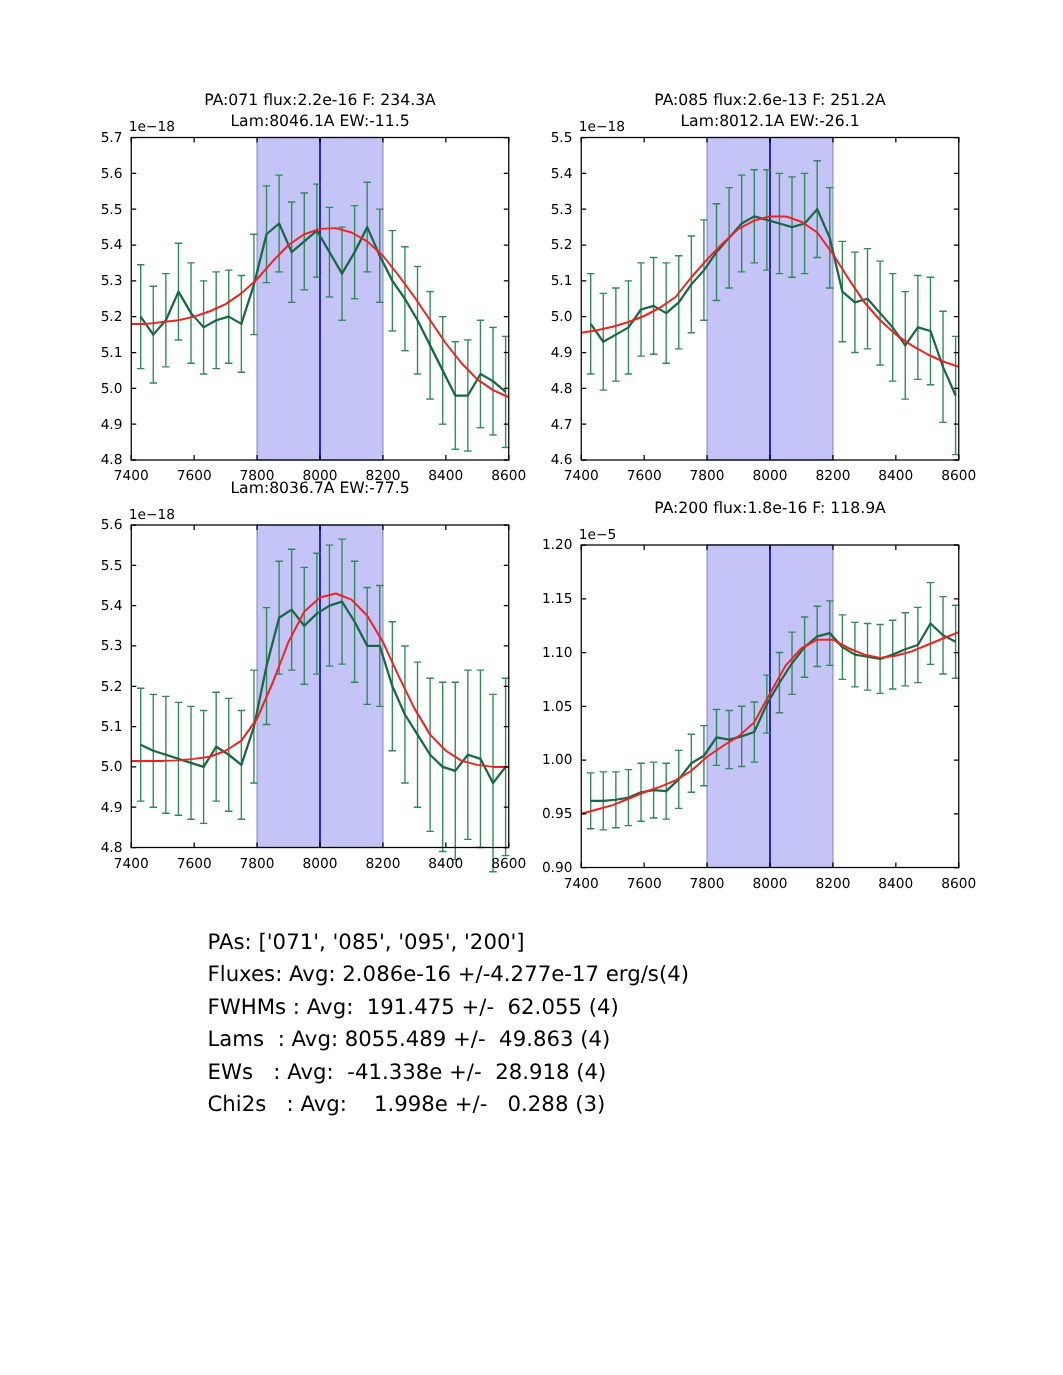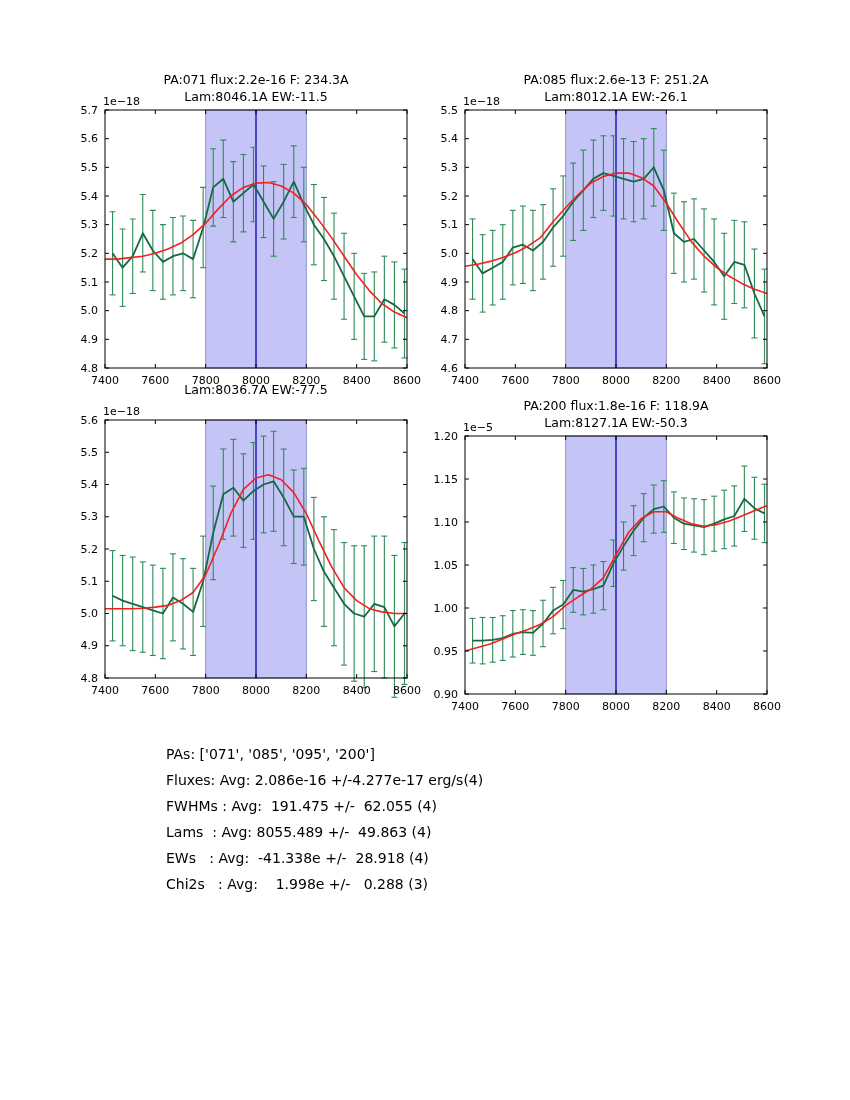--- a/index.html
+++ b/index.html
@@ -1,24 +1,24 @@
 <!DOCTYPE html>
 <html><head>
 <meta charset="utf-8">
 <style>
   html,body{margin:0;padding:0;background:#fff;}
   .canvas{position:relative;width:850px;height:1100px;background:#ffffff;overflow:hidden;
-          font-family:"DejaVu Sans","Liberation Sans",sans-serif;color:#000;border-radius:24px;}
+          font-family:"DejaVu Sans","Liberation Sans",sans-serif;color:#000;}
   .subplot{position:absolute;width:390px;height:350px;}
   .plot-title{position:absolute;left:26px;top:5px;width:360px;text-align:center;
               font-size:12.5px;line-height:17px;color:#000;}
   .offset-label{position:absolute;left:53px;top:29px;font-size:11px;color:#000;}
   svg.plot{position:absolute;left:0;top:38px;}
   .tick-label{font-family:"DejaVu Sans","Liberation Sans",sans-serif;font-size:11px;fill:#000;}
-  .footer{position:absolute;left:166px;top:741px;font-size:14px;line-height:26px;}
+  .footer{position:absolute;left:166px;top:741px;font-size:17px;line-height:26px;}
   .footer div{white-space:pre;}
 </style>
 </head>
 <body>
 
 <div class="canvas">
 
   <div class="subplot" style="left:50px;top:66px;">
     <div class="plot-title">
       <div>PA:071 flux:2.2e-16 F: 234.3A</div>
@@ -491,21 +491,20 @@
         <text x="48" y="106.24999999999996" text-anchor="end" class="tick-label">5.3</text>
         <text x="48" y="73.99999999999979" text-anchor="end" class="tick-label">5.4</text>
         <text x="48" y="41.74999999999989" text-anchor="end" class="tick-label">5.5</text>
         <text x="48" y="9.5" text-anchor="end" class="tick-label">5.6</text>
       </svg>
   </div>
 
   <div class="subplot" style="left:410px;top:392px;">
     <div class="plot-title">
       <div>PA:200 flux:1.8e-16 F: 118.9A</div>
-      <div>Lam:8127.1A EW:-50.3</div>
     </div>
     <div class="offset-label">1e−5</div>
     <svg class="plot" width="380" height="292">
         <rect x="155.66666666666666" y="6" width="100.66666666666666" height="258" fill="#c4c5f6" stroke="#9193cc" stroke-width="1"></rect>
         <line x1="206" y1="6" x2="206" y2="264" stroke="#1c1cbe" stroke-width="1.5"></line>
         <g stroke="#2e8b57" stroke-width="1.1" fill="none">
           <line x1="62.55" y1="233.04000000000005" x2="62.55" y2="188.32"></line>
           <line x1="59.55" y1="233.04000000000005" x2="65.55" y2="233.04000000000005"></line>
           <line x1="59.55" y1="188.32" x2="65.55" y2="188.32"></line>
           <line x1="72.61666666666667" y1="233.90000000000006" x2="72.61666666666667" y2="187.46"></line>

